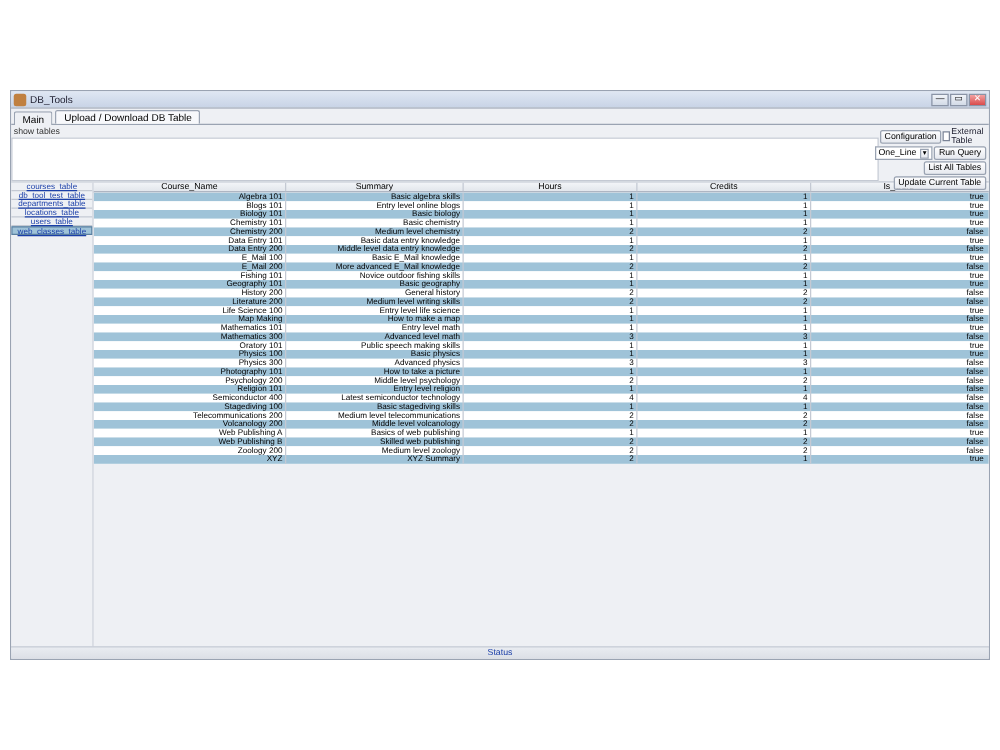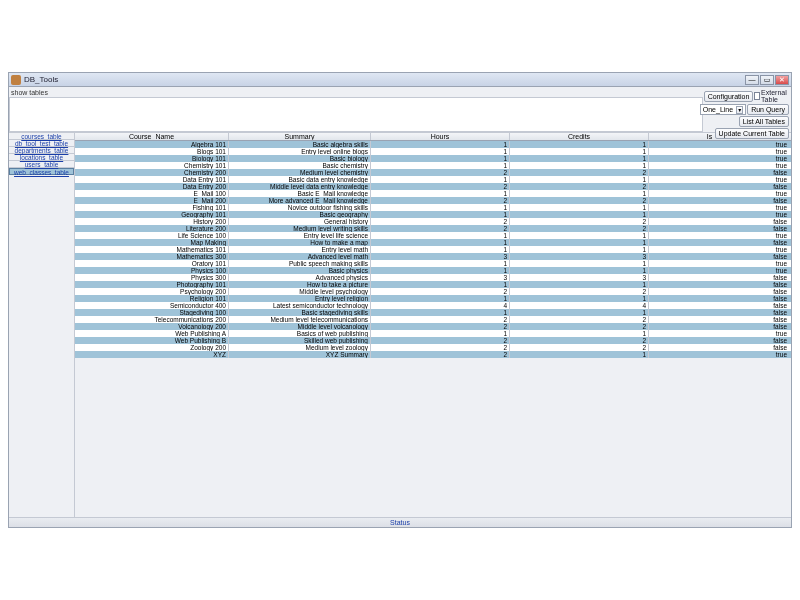--- a/index.html
+++ b/index.html
@@ -181,20 +181,24 @@
   <div class="titlebar">
     <span class="java-icon"></span>
     <span class="title">DB_Tools</span>
     <div class="winbtns">
       <div class="winbtn">—</div>
       <div class="winbtn">▭</div>
       <div class="winbtn close">✕</div>
     </div>
   </div>
 
+  <div class="tabs" id="tabs">
+      <div class="tab active">Main</div>
+      <div class="tab">Upload / Download DB Table</div>
+    </div>
 
   <div class="toolbar">
     <div class="showtables-label">show tables</div>
     <div class="showtables-area"></div>
     <div class="buttons-panel">
       <div class="btnrow">
         <span class="btn">Configuration</span>
         <span class="chk"></span>
         <span class="extlabel">External Table</span>
       </div>

